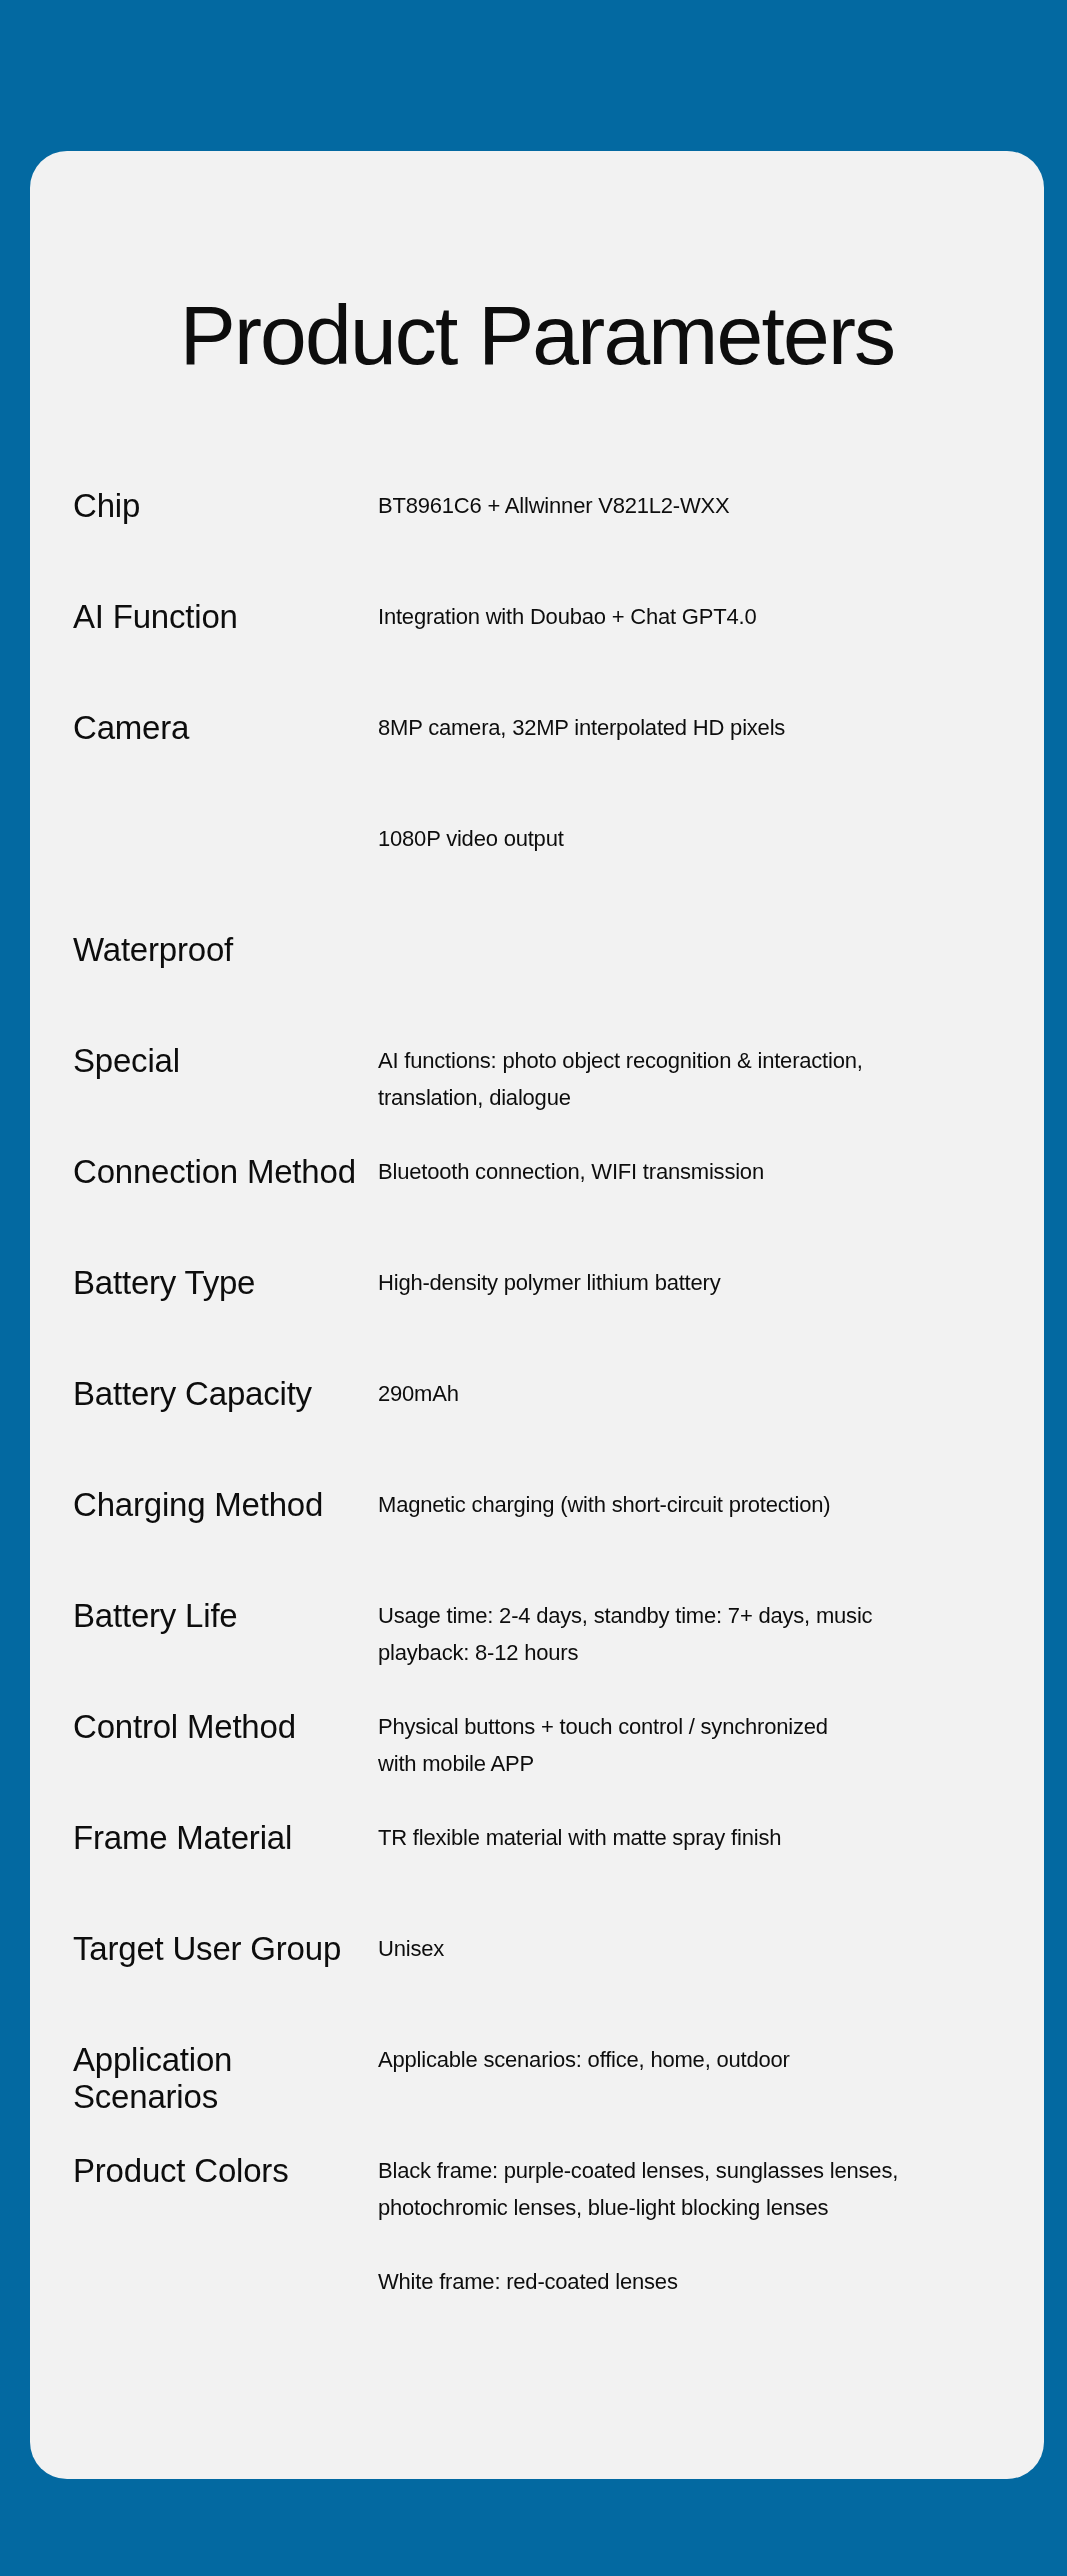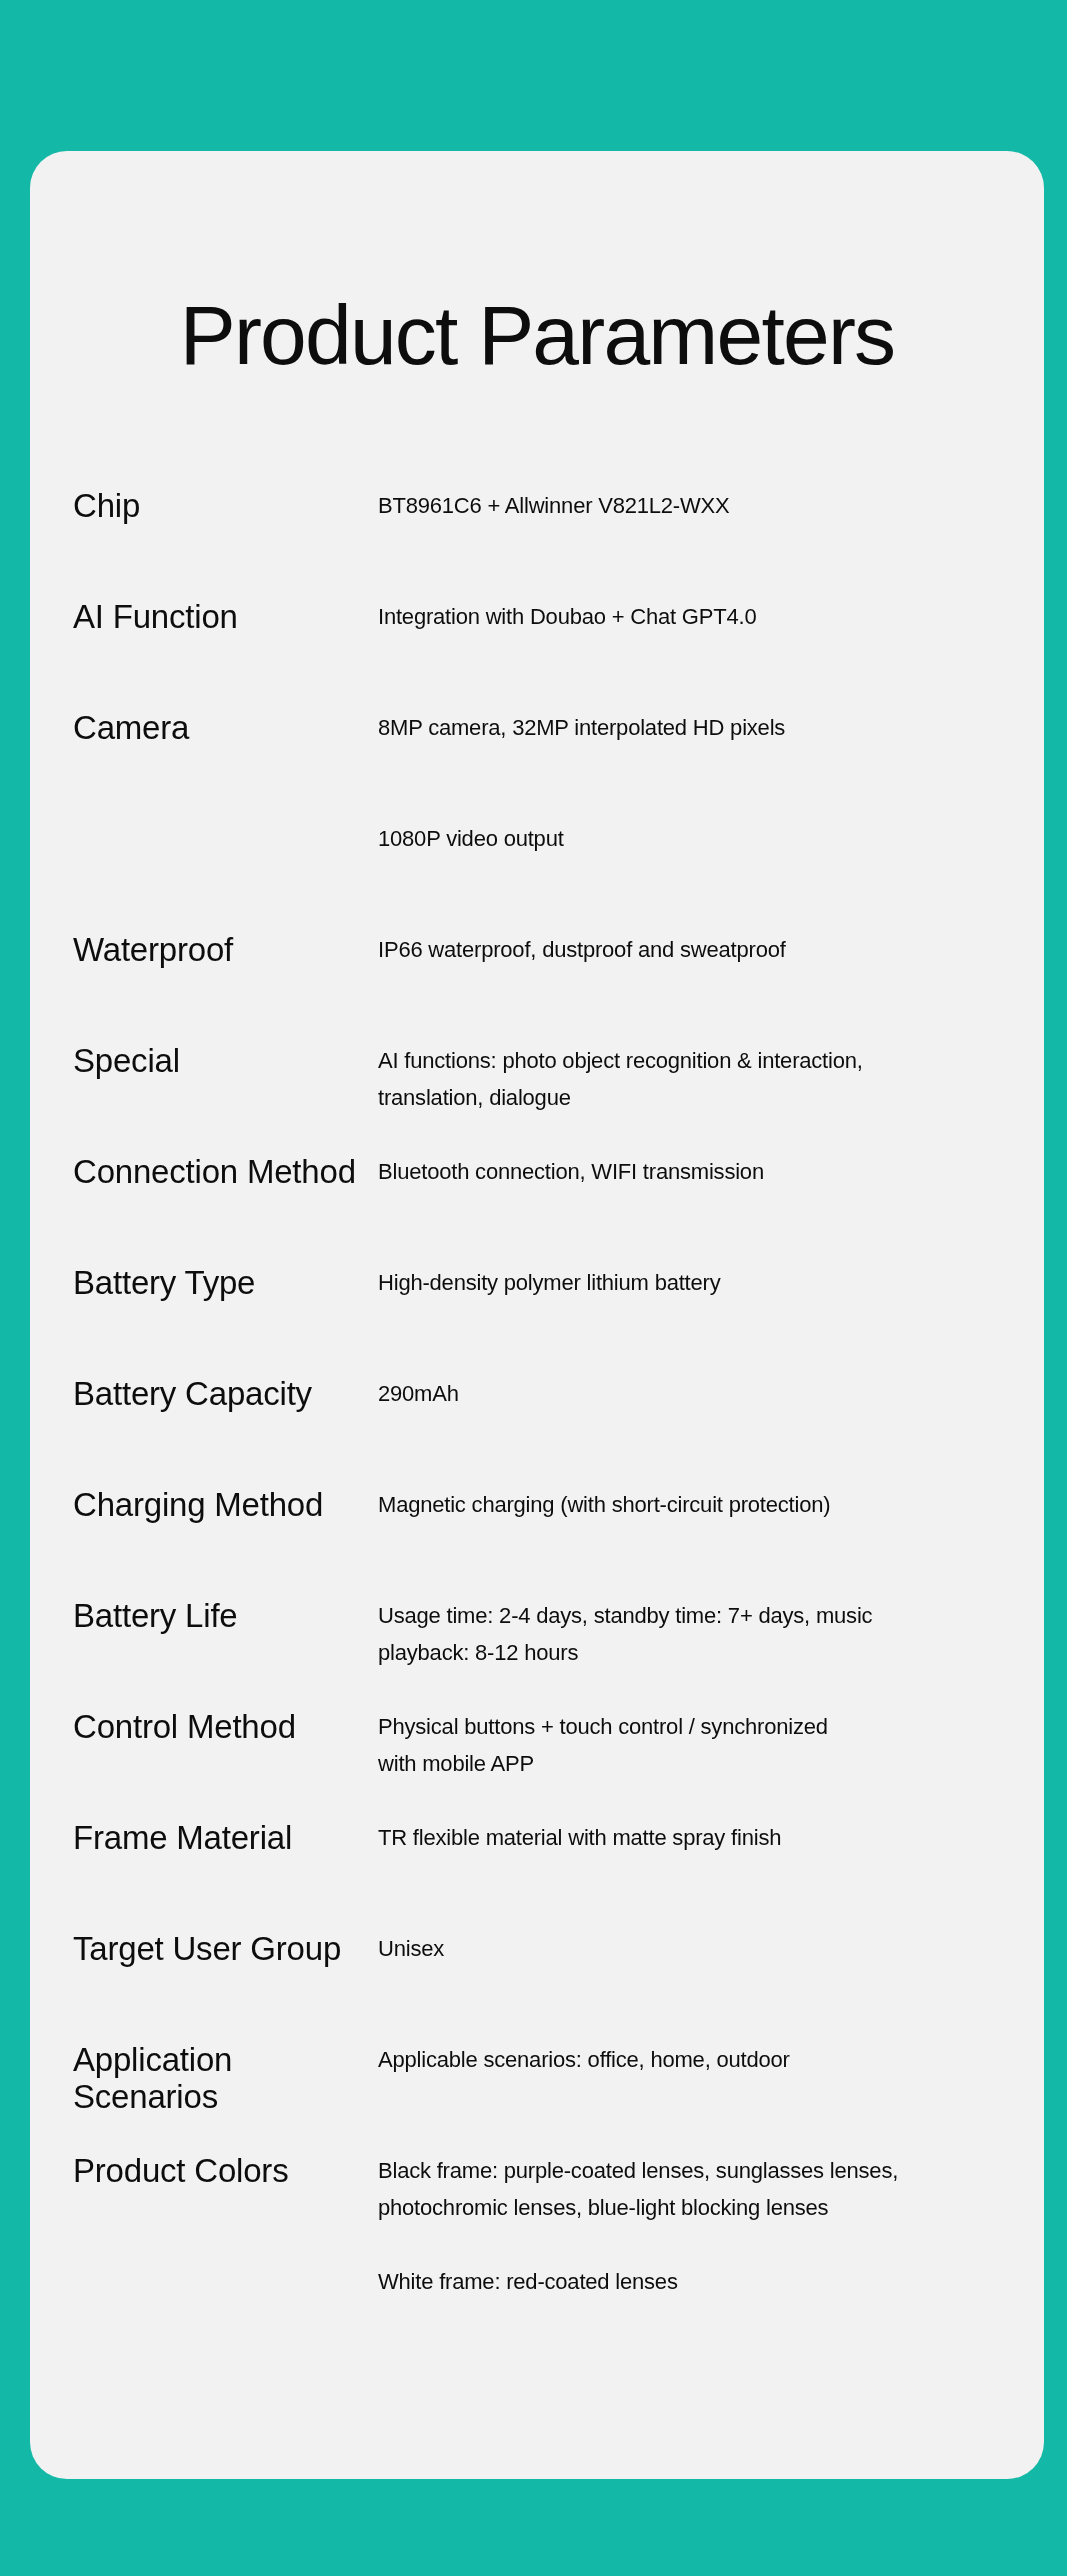--- a/index.html
+++ b/index.html
@@ -67,21 +67,21 @@
     font-size: 22px;
     line-height: 37px;
     letter-spacing: -0.2px;
     color: #0d0d0d;
     white-space: pre-line;
   }
 </style>
 </head>
 <body>
 
-<div class="page" style="background: #14b8a6;">
+<div class="page" style="background: #0369a1;">
   <section class="card" style="background: rgb(242, 242, 242); color: rgb(13, 13, 13);">
     <h1 class="title">Product Parameters</h1>
     <div class="rows" id="rows">
         <div class="row">
           <div class="param-label">Chip</div>
           <div class="param-value">BT8961C6 + Allwinner V821L2-WXX</div>
         </div>
         <div class="row">
           <div class="param-label">AI Function</div>
           <div class="param-value">Integration with Doubao + Chat GPT4.0</div>
@@ -89,21 +89,20 @@
         <div class="row">
           <div class="param-label">Camera</div>
           <div class="param-value">8MP camera, 32MP interpolated HD pixels</div>
         </div>
         <div class="row">
           <div class="param-label"></div>
           <div class="param-value">1080P video output</div>
         </div>
         <div class="row">
           <div class="param-label">Waterproof</div>
-          <div class="param-value">IP66 waterproof, dustproof and sweatproof</div>
         </div>
         <div class="row">
           <div class="param-label">Special</div>
           <div class="param-value">AI functions: photo object recognition &amp; interaction,
 translation, dialogue</div>
         </div>
         <div class="row">
           <div class="param-label">Connection Method</div>
           <div class="param-value">Bluetooth connection, WIFI transmission</div>
         </div>

